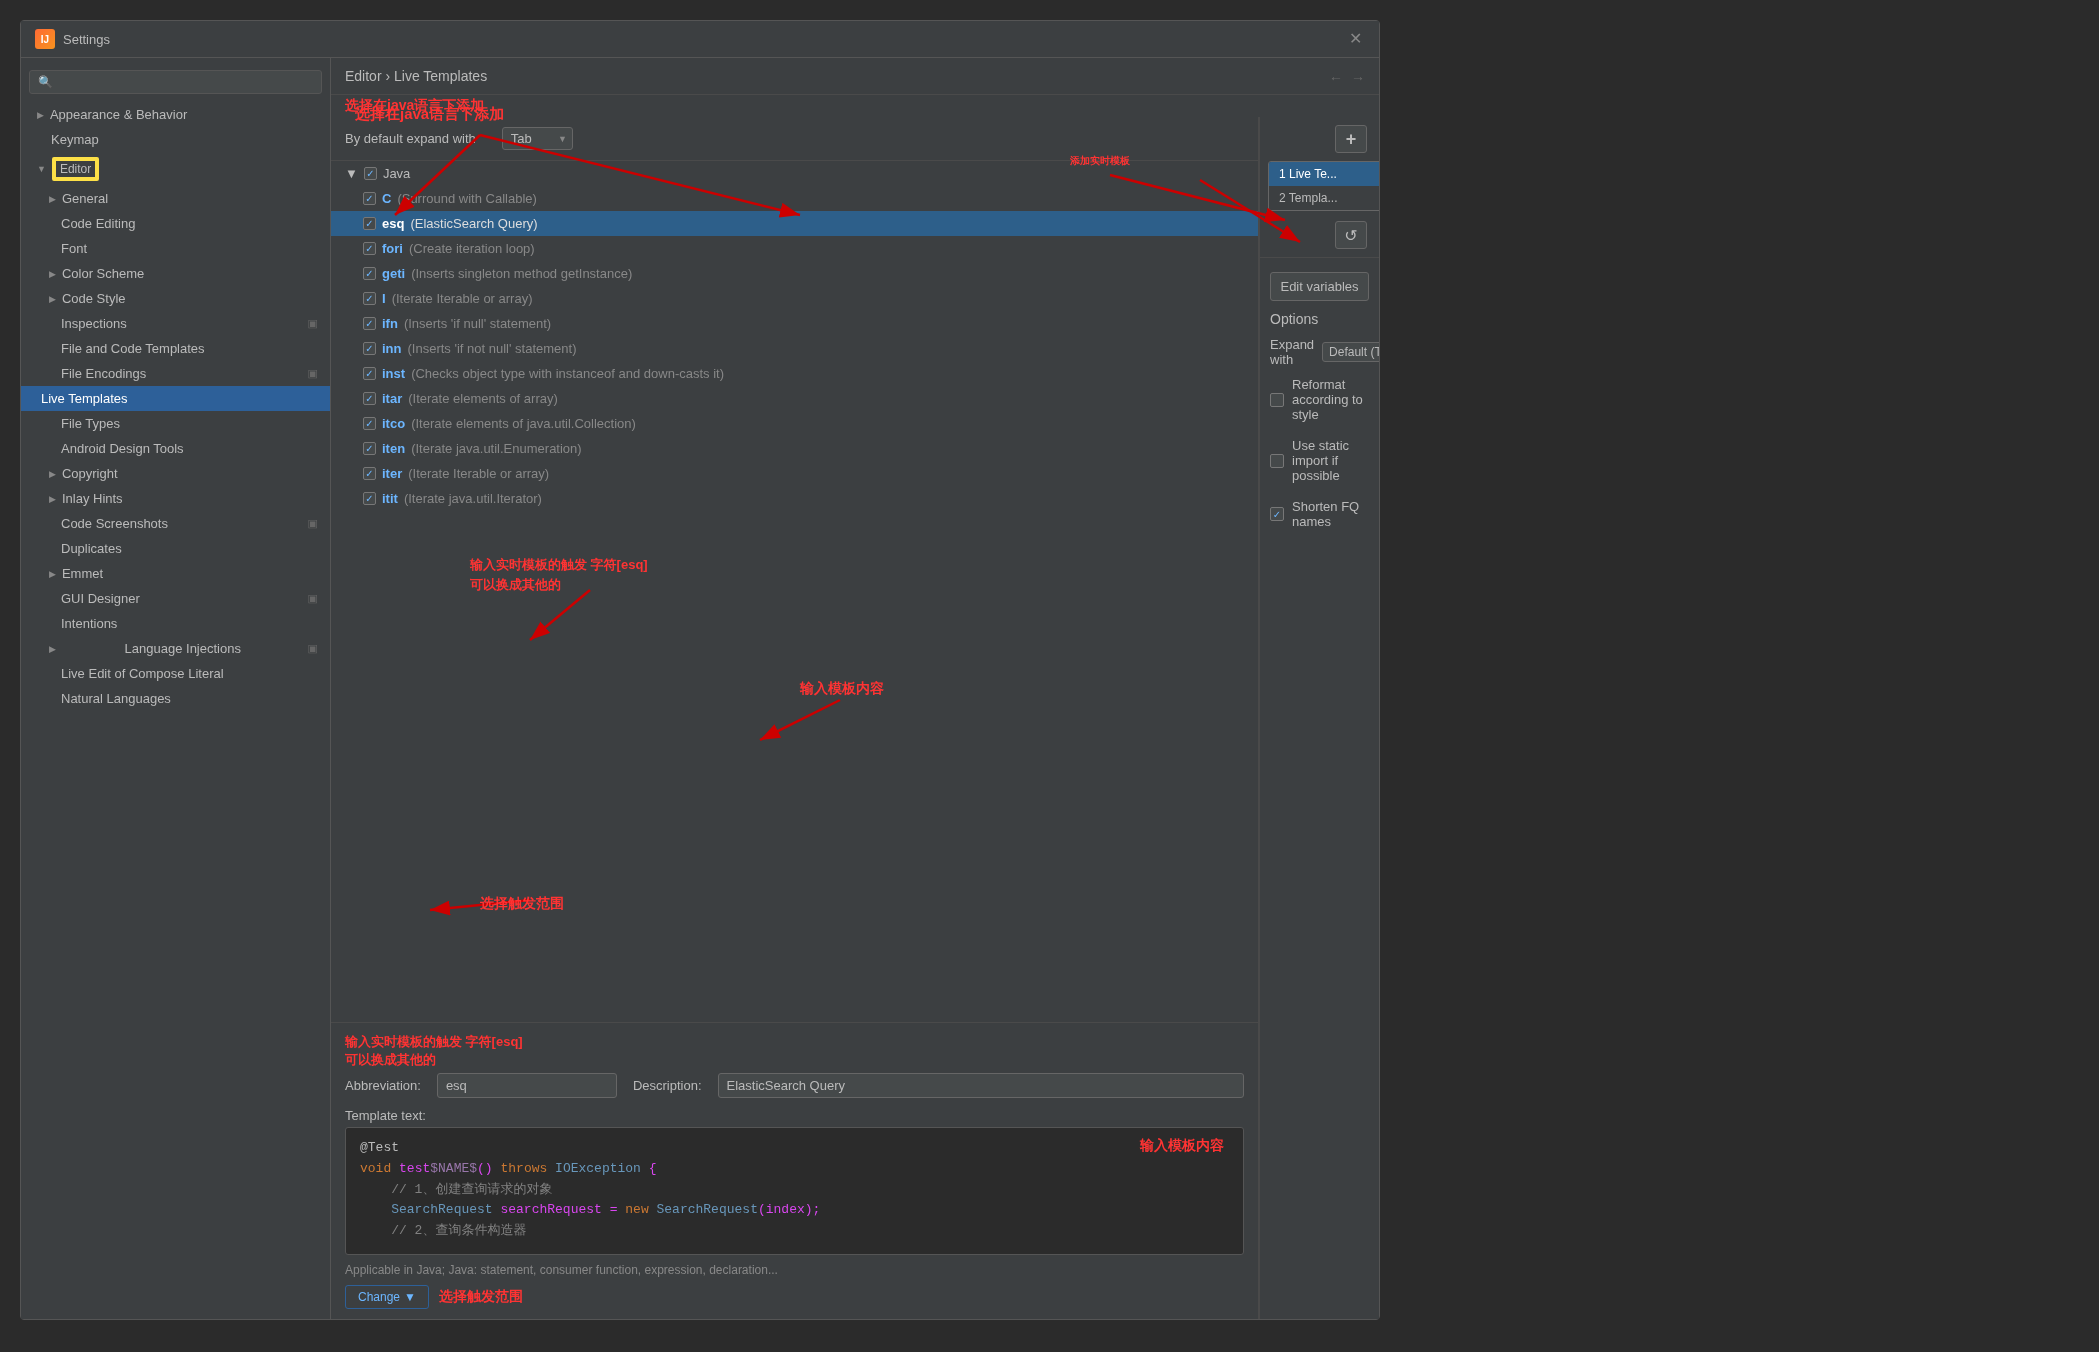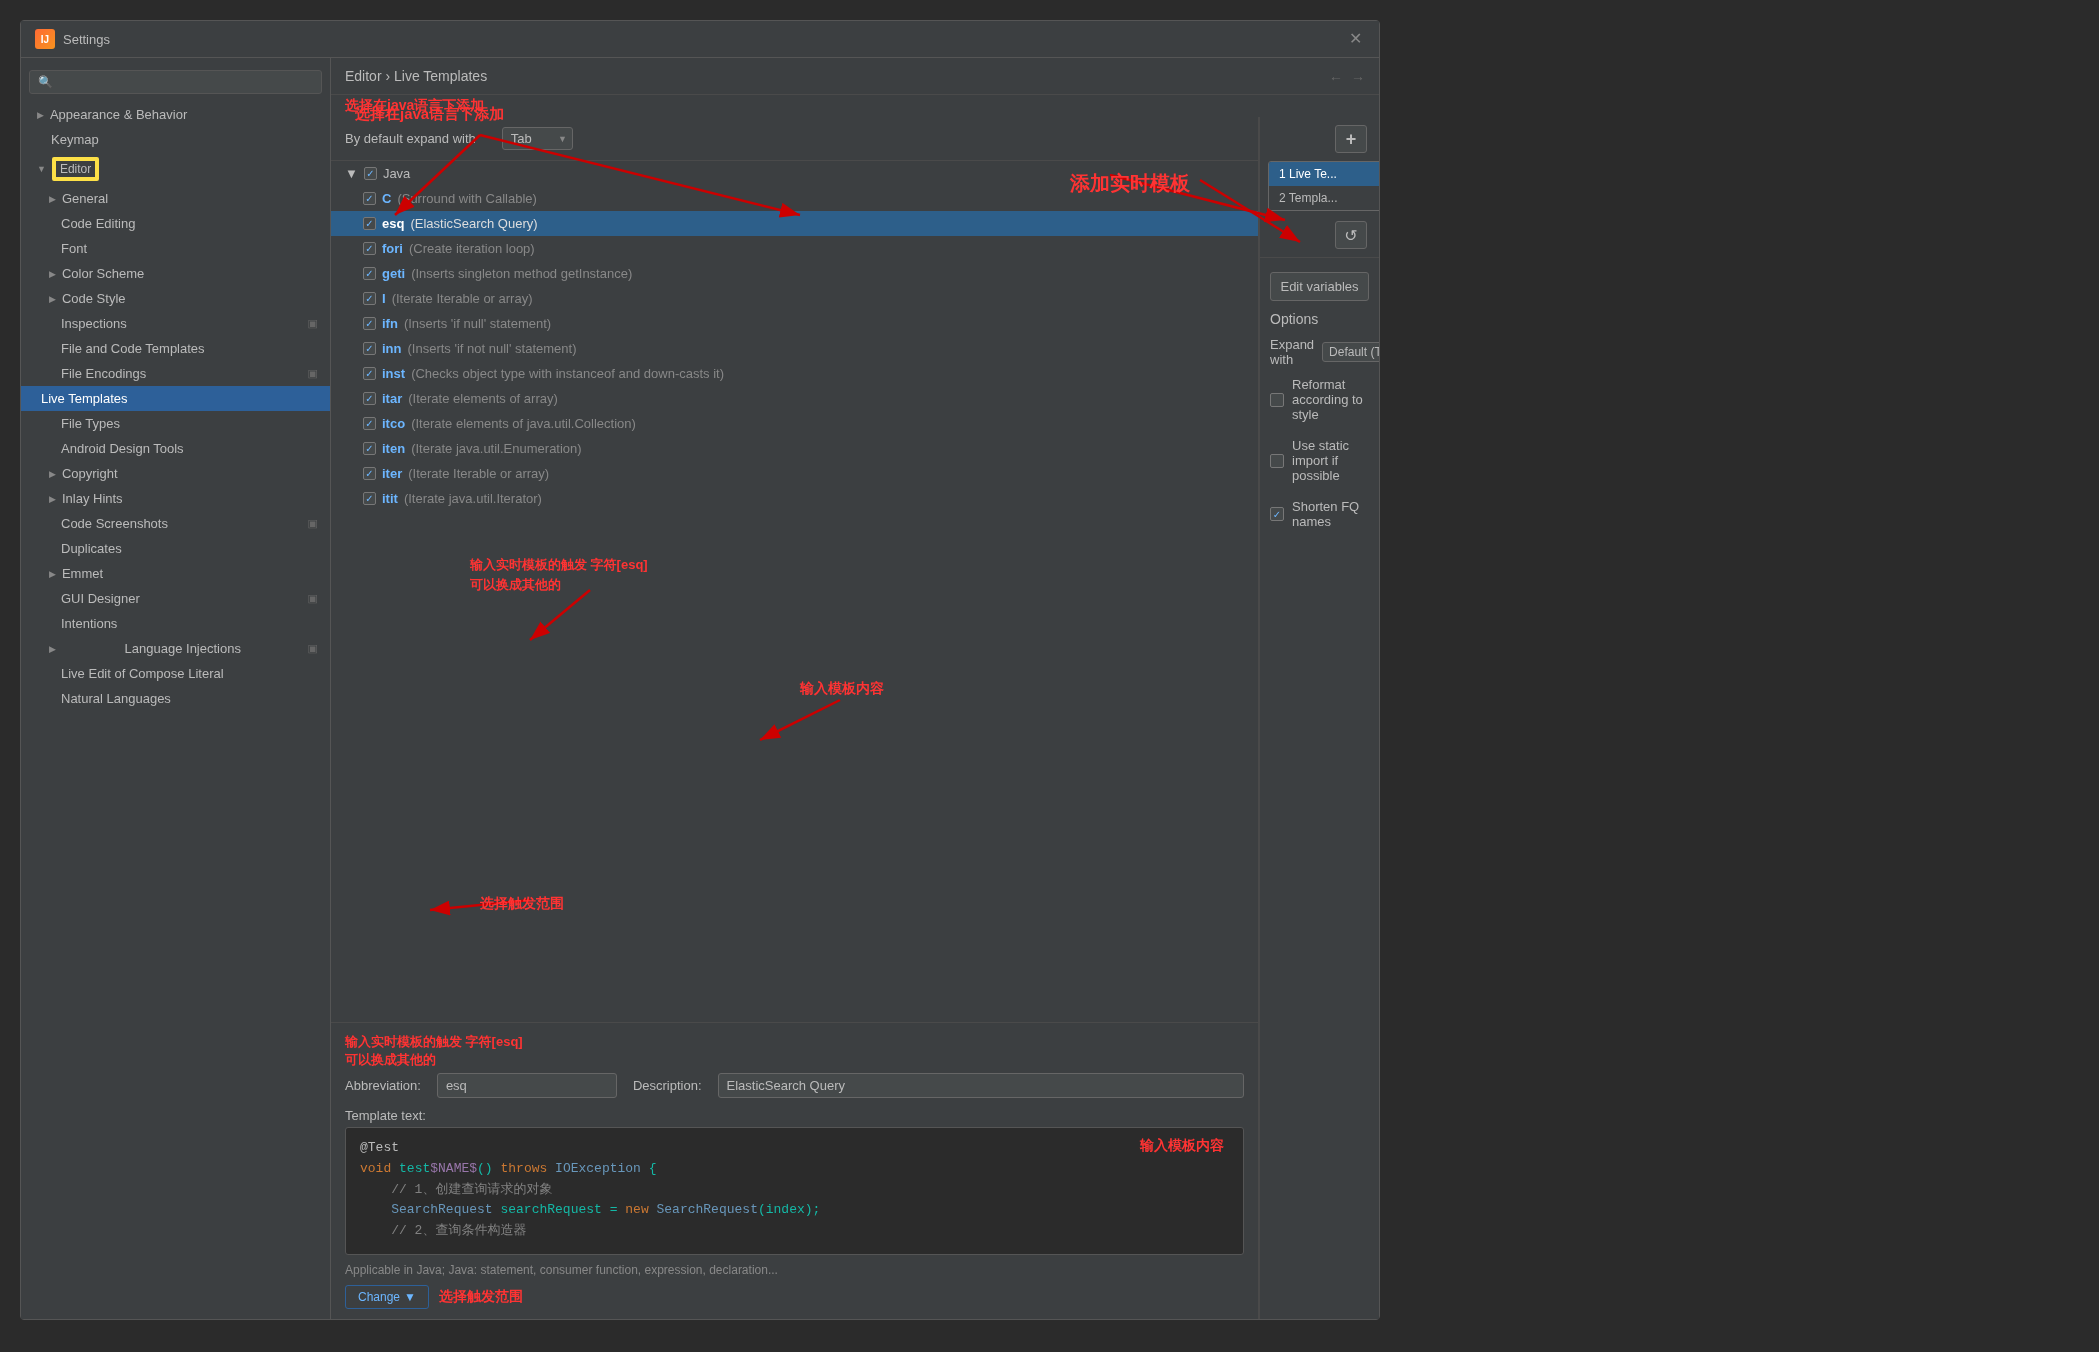--- a/index.html
+++ b/index.html
@@ -340,21 +340,21 @@
       line-height: 1.6;
       height: 128px;
       overflow: auto;
       color: #bbbbbb;
     }
     .code-keyword { color: #cc7832; }
     .code-annotation { color: #bbb; }
     .code-type { color: #6897bb; }
     .code-variable { color: #9876aa; }
     .code-comment { color: #808080; }
-    .code-plain { color: #14b8a6; }
+    .code-plain { color: #d946ef; }
 
     
     .applicable-line {
       font-size: 12px;
       color: #888;
       margin-bottom: 8px;
     }
     .change-btn {
       background: transparent;
       border: 1px solid #2d6099;
@@ -797,19 +797,19 @@
 
   <defs>
     <marker id="arrowhead" markerWidth="8" markerHeight="6" refX="8" refY="3" orient="auto">
       <polygon points="0 0, 8 3, 0 6" fill="#cc0000"></polygon>
     </marker>
   </defs>
 </svg>
 
 <div style="position:absolute; top:105px; left:355px; color:#ff3333; font-size:15px; font-weight:bold; font-family:'Microsoft YaHei',sans-serif; pointer-events:none;">选择在java语言下添加</div>
 
-<div style="position:absolute; top:170px; left:1070px; color:#ff3333; font-size:20px; font-weight:bold; font-family:'Microsoft YaHei',sans-serif; pointer-events:none;">添加实时模板</div>
+<div style="position:absolute; top:154px; left:1070px; color:#ff3333; font-size:10px; font-weight:bold; font-family:'Microsoft YaHei',sans-serif; pointer-events:none;">添加实时模板</div>
 
 <div style="position:absolute; top:555px; left:470px; color:#ff3333; font-size:13px; font-weight:bold; font-family:'Microsoft YaHei',sans-serif; pointer-events:none; line-height:1.5;">输入实时模板的触发 字符[esq]<br>可以换成其他的</div>
 
 <div style="position:absolute; top:680px; left:800px; color:#ff3333; font-size:14px; font-weight:bold; font-family:'Microsoft YaHei',sans-serif; pointer-events:none;">输入模板内容</div>
 
 <div style="position:absolute; top:895px; left:480px; color:#ff3333; font-size:14px; font-weight:bold; font-family:'Microsoft YaHei',sans-serif; pointer-events:none;">选择触发范围</div>
 
 </body></html>

